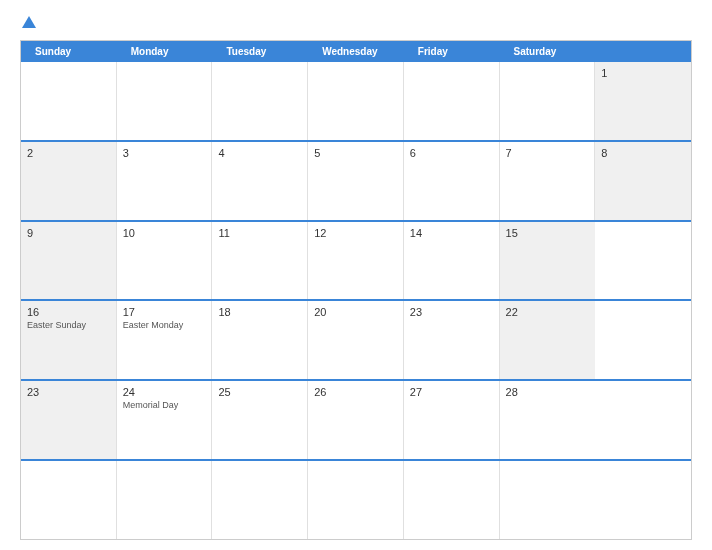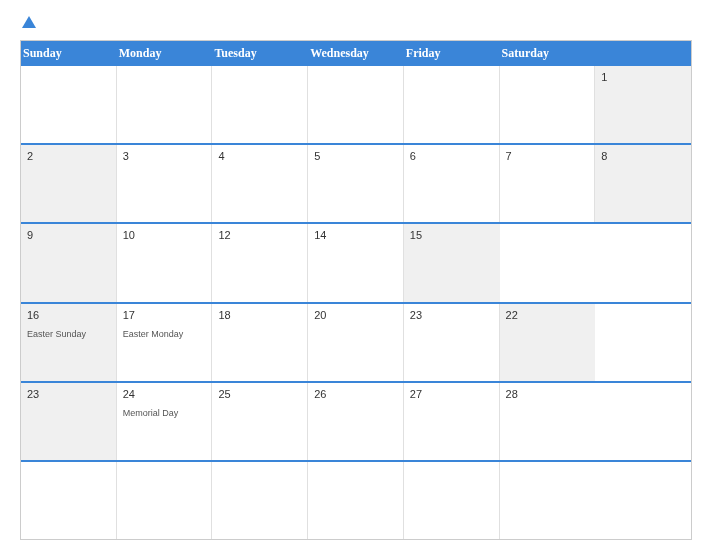--- a/index.html
+++ b/index.html
@@ -75,25 +75,24 @@
       flex-direction: column;
       border: 1px solid #ccc;
     }
     .cal-header {
       display: grid;
       grid-template-columns: repeat(7, 1fr);
       background: #3a85d8;
     }
     .cal-header-cell {
       color: #fff;
-      font-size: 12px;
+      font-size: 10px;
       font-weight: bold;
-      padding: 5px 2px;
+      padding: 5px 14px;
       text-align: left;
-      font-family: Liberation Serif, serif;
     }
     .cal-body {
       flex: 1;
       display: flex;
       flex-direction: column;
     }
     .cal-row {
       display: grid;
       grid-template-columns: repeat(7, 1fr);
       flex: 1;
@@ -126,21 +125,21 @@
     }
     .day-number {
       font-size: 11px;
       font-weight: normal;
       display: block;
     }
     .holiday {
       font-size: 9px;
       color: #555;
       display: block;
-      margin-top: 8px;
+      margin-top: 2px;
     }
   </style>
 </head>
 <body>
 
 <div class="page">
 
   <div class="header">
     <div class="logo">
       <div class="logo-text">
@@ -200,20 +199,23 @@
           </div>
         </div>
         <div class="cal-row">
           <div class="cal-cell sunday">
             <span class="day-number">9</span>
           </div>
           <div class="cal-cell">
             <span class="day-number">10</span>
           </div>
           <div class="cal-cell">
+            <span class="day-number">11</span>
+          </div>
+          <div class="cal-cell">
             <span class="day-number">12</span>
           </div>
           <div class="cal-cell">
             <span class="day-number">14</span>
           </div>
           <div class="cal-cell saturday">
             <span class="day-number">15</span>
           </div>
         </div>
         <div class="cal-row">

